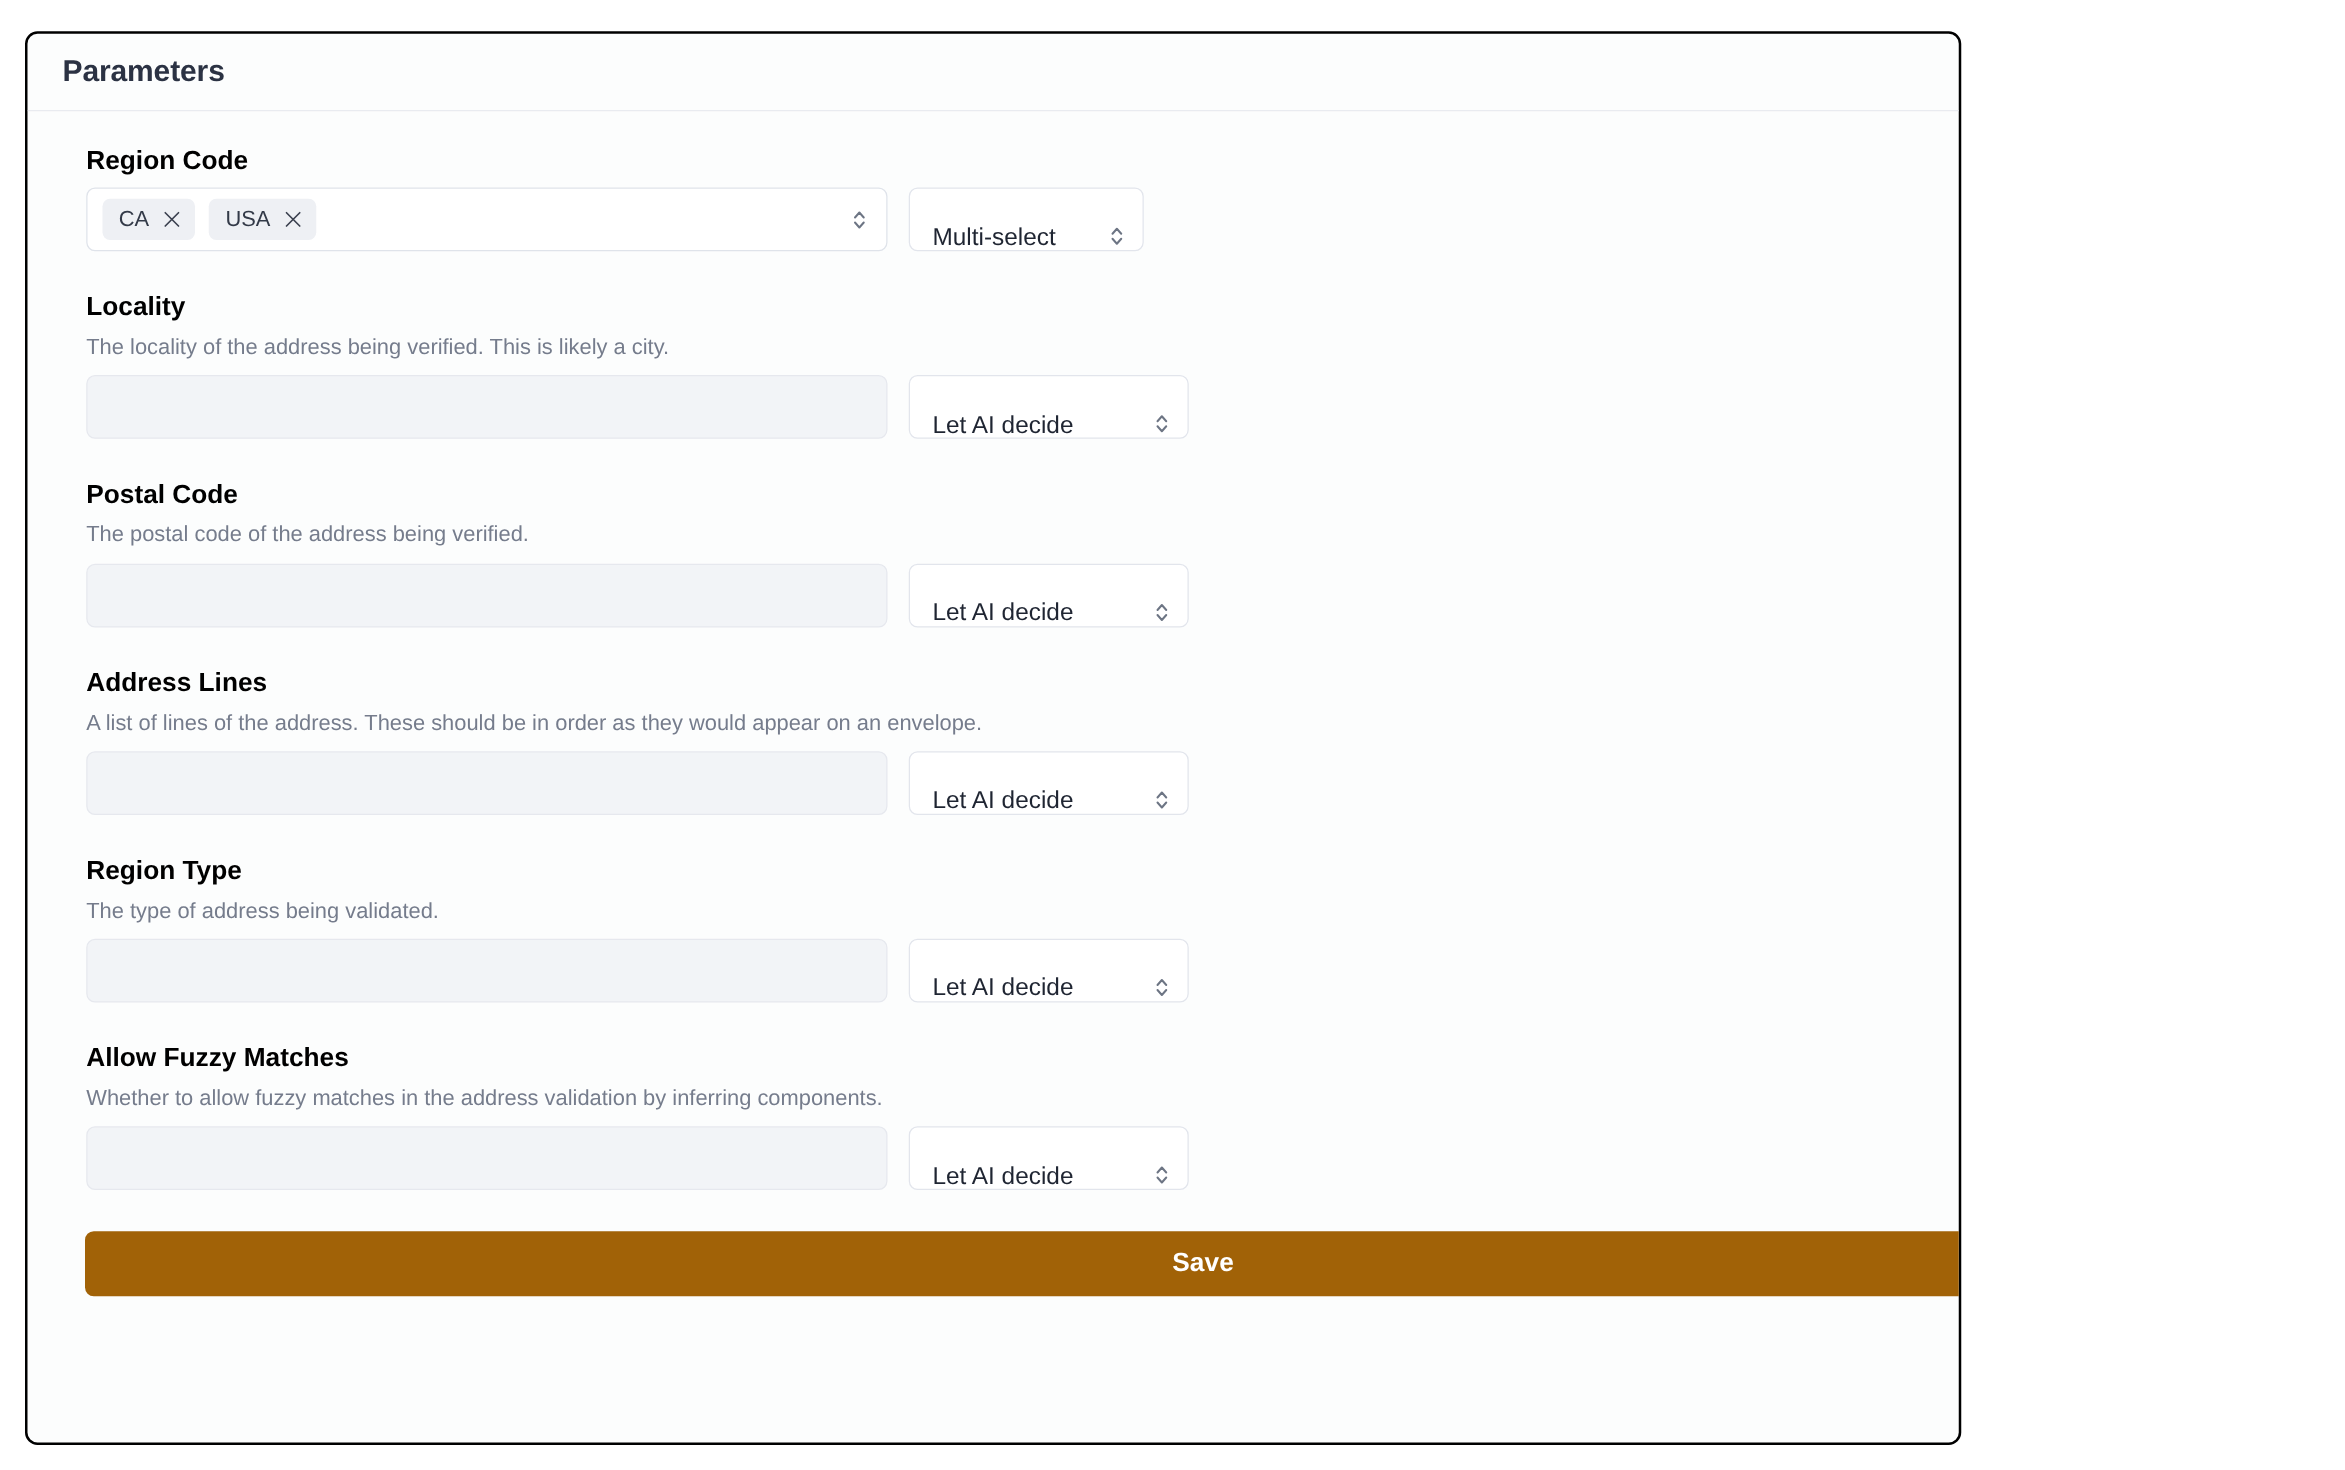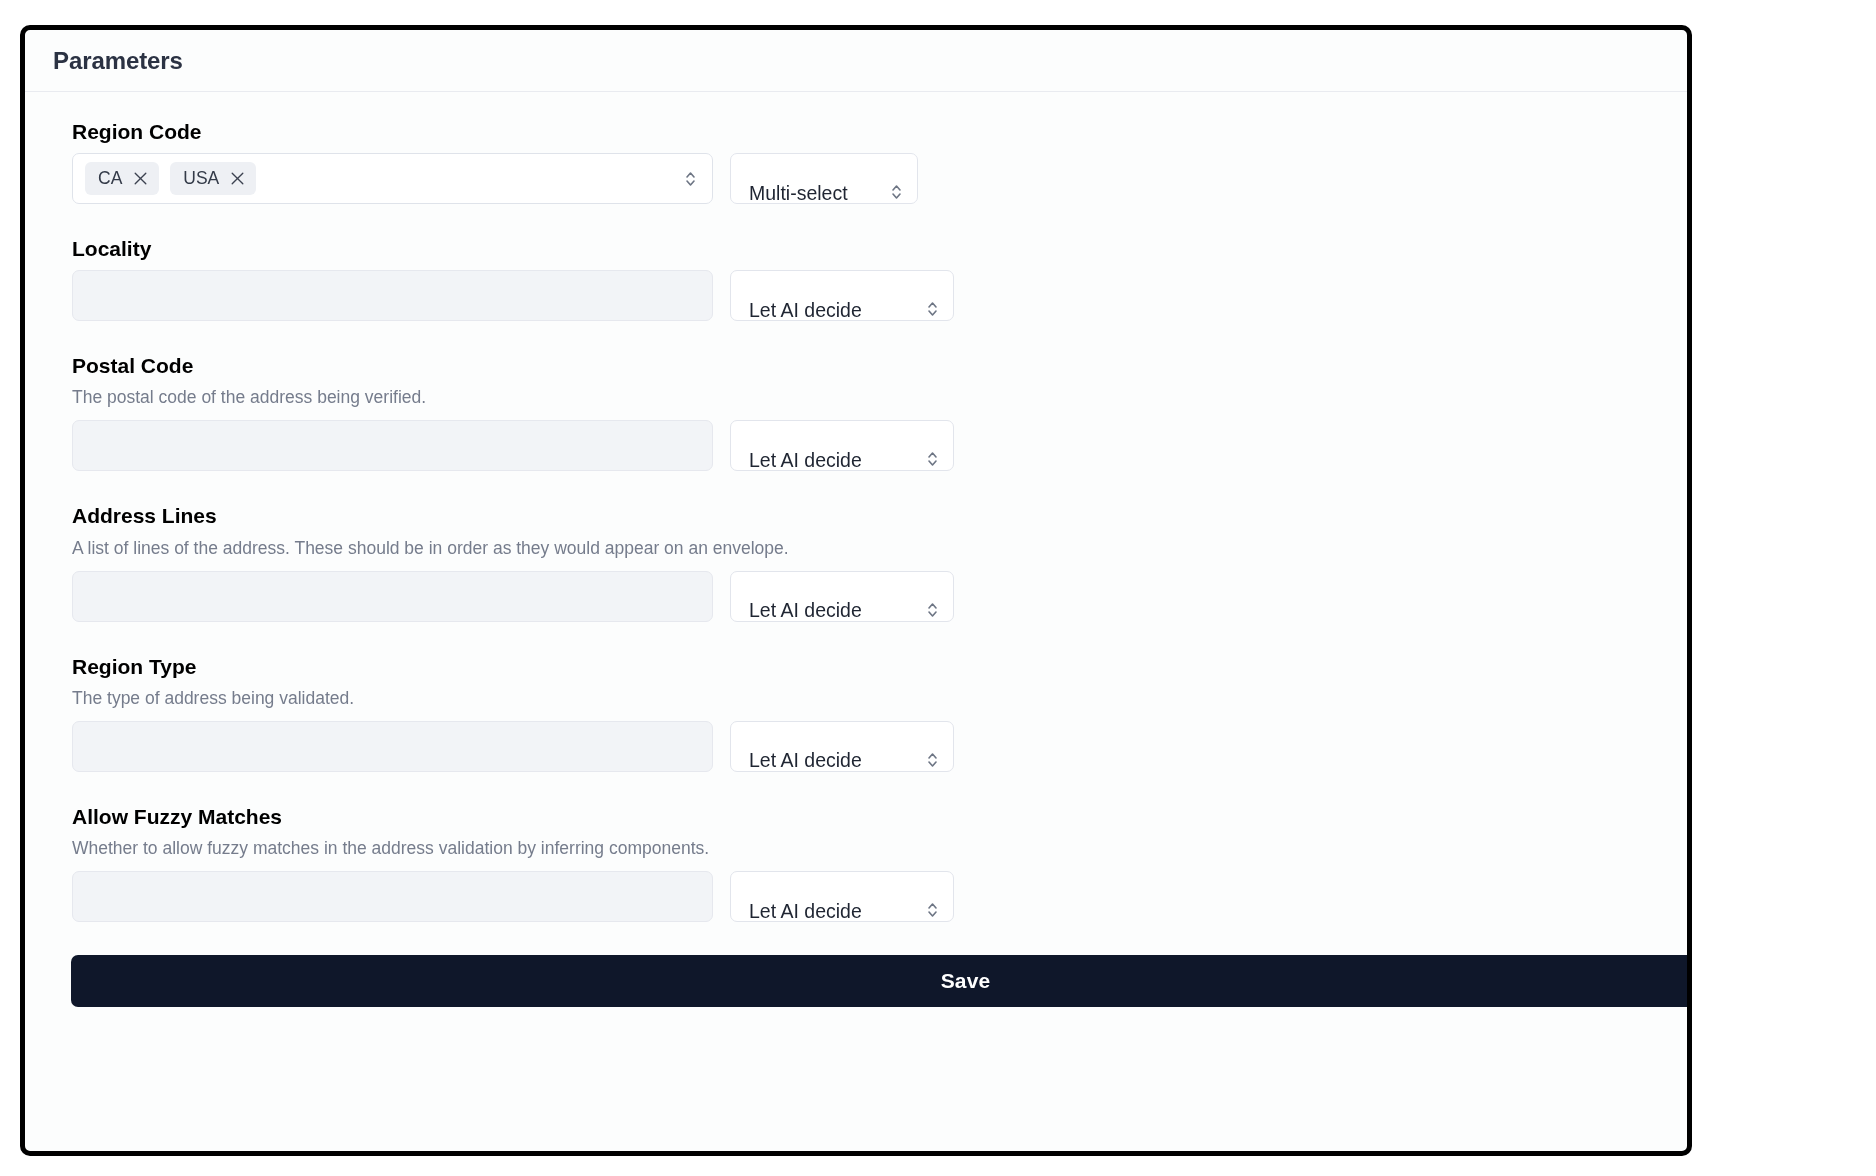--- a/index.html
+++ b/index.html
@@ -14,24 +14,24 @@
     position: relative;
     width: 1876px; height: 1176px;
     background: #ffffff;
     overflow: hidden;
   }
 
   
   .card {
     position: absolute;
     left: 20px; top: 25px;
-    width: 1672px;
+    width: 1549px;
     height: 1131px;
     background: #fcfdfd;
-    border: 5px solid #000000;
+    border: 2px solid #000000;
     border-radius: 10px;
     overflow: hidden;
   }
   .card-header {
     height: 62px;
     border-bottom: 1px solid #e9ebf0;
     display: flex;
     align-items: center;
     padding: 0 28px;
   }
@@ -152,21 +152,21 @@
   }
   .chev svg { display: block; }
 
   
   .save-wrap { padding: 0 26px; }
   .save-btn {
     display: block;
     margin: 0 0 0 20px;
     width: 1789px;
     height: 52px;
-    background: #0f172a;
+    background: #a16207;
     border: none;
     border-radius: 7px;
     color: #ffffff;
     font-size: 21px;
     font-weight: 600;
     font-family: "Liberation Sans", sans-serif;
     cursor: pointer;
     letter-spacing: 0.1px;
   }
 </style>
@@ -219,20 +219,21 @@
                 <svg width="13" height="22" viewBox="0 0 13 22" fill="none" xmlns="http://www.w3.org/2000/svg">
                   <path d="M3 9 L6.5 5 L10 9" stroke="currentColor" stroke-width="1.6" stroke-linecap="round" stroke-linejoin="round"></path>
                   <path d="M3 13 L6.5 17 L10 13" stroke="currentColor" stroke-width="1.6" stroke-linecap="round" stroke-linejoin="round"></path>
                 </svg>
               </span>
             </div>
           </div>
         </div>
         <div class="field">
           <div class="field-label">Locality</div>
+          <div class="field-desc">The locality of the address being verified. This is likely a city.</div>
           <div class="field-row">
             <div class="value-box">
               <span></span>
             </div>
             <div class="mode-select" style="width: 224px;">
               <span class="mode-label">Let AI decide</span>
               <span class="chev">
                 <svg width="13" height="22" viewBox="0 0 13 22" fill="none" xmlns="http://www.w3.org/2000/svg">
                   <path d="M3 9 L6.5 5 L10 9" stroke="currentColor" stroke-width="1.6" stroke-linecap="round" stroke-linejoin="round"></path>
                   <path d="M3 13 L6.5 17 L10 13" stroke="currentColor" stroke-width="1.6" stroke-linecap="round" stroke-linejoin="round"></path>

